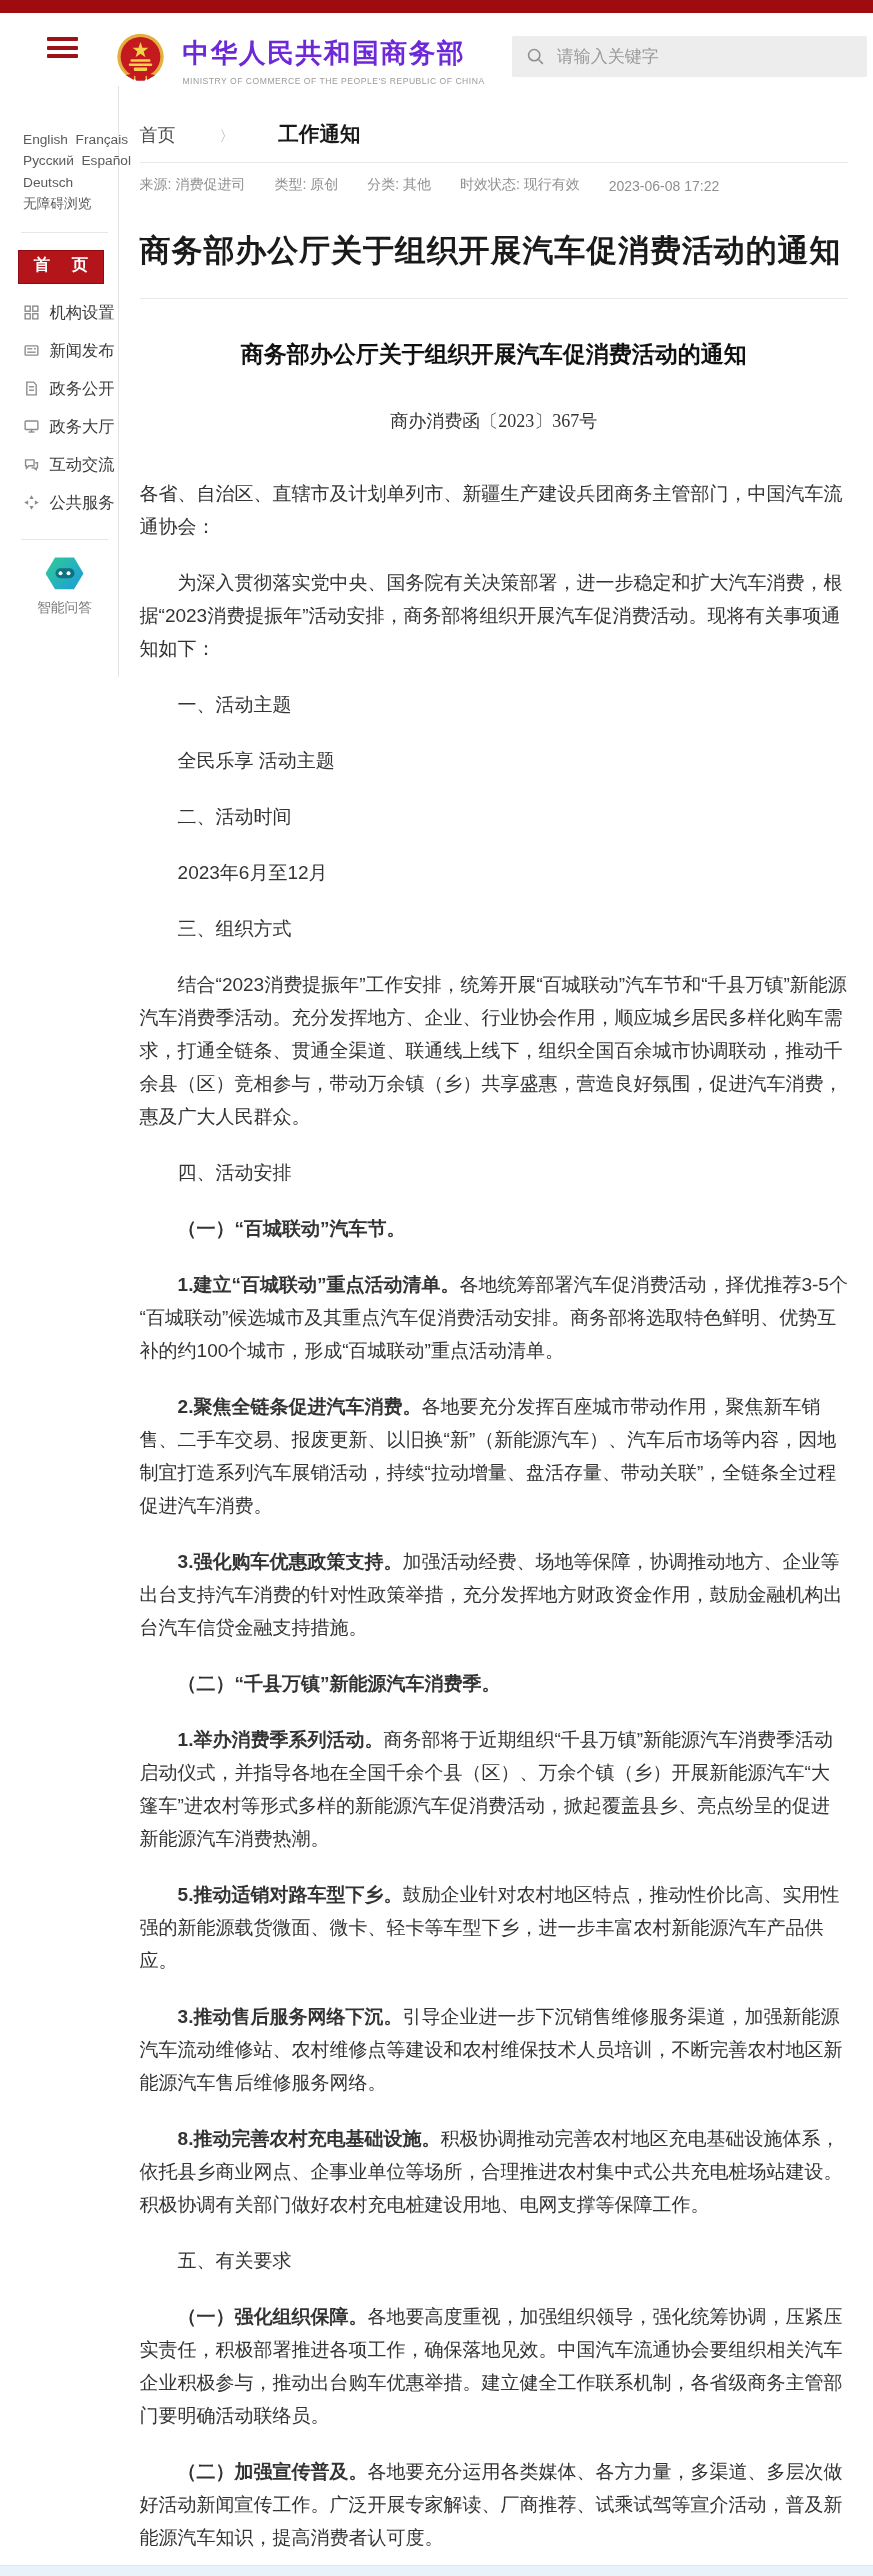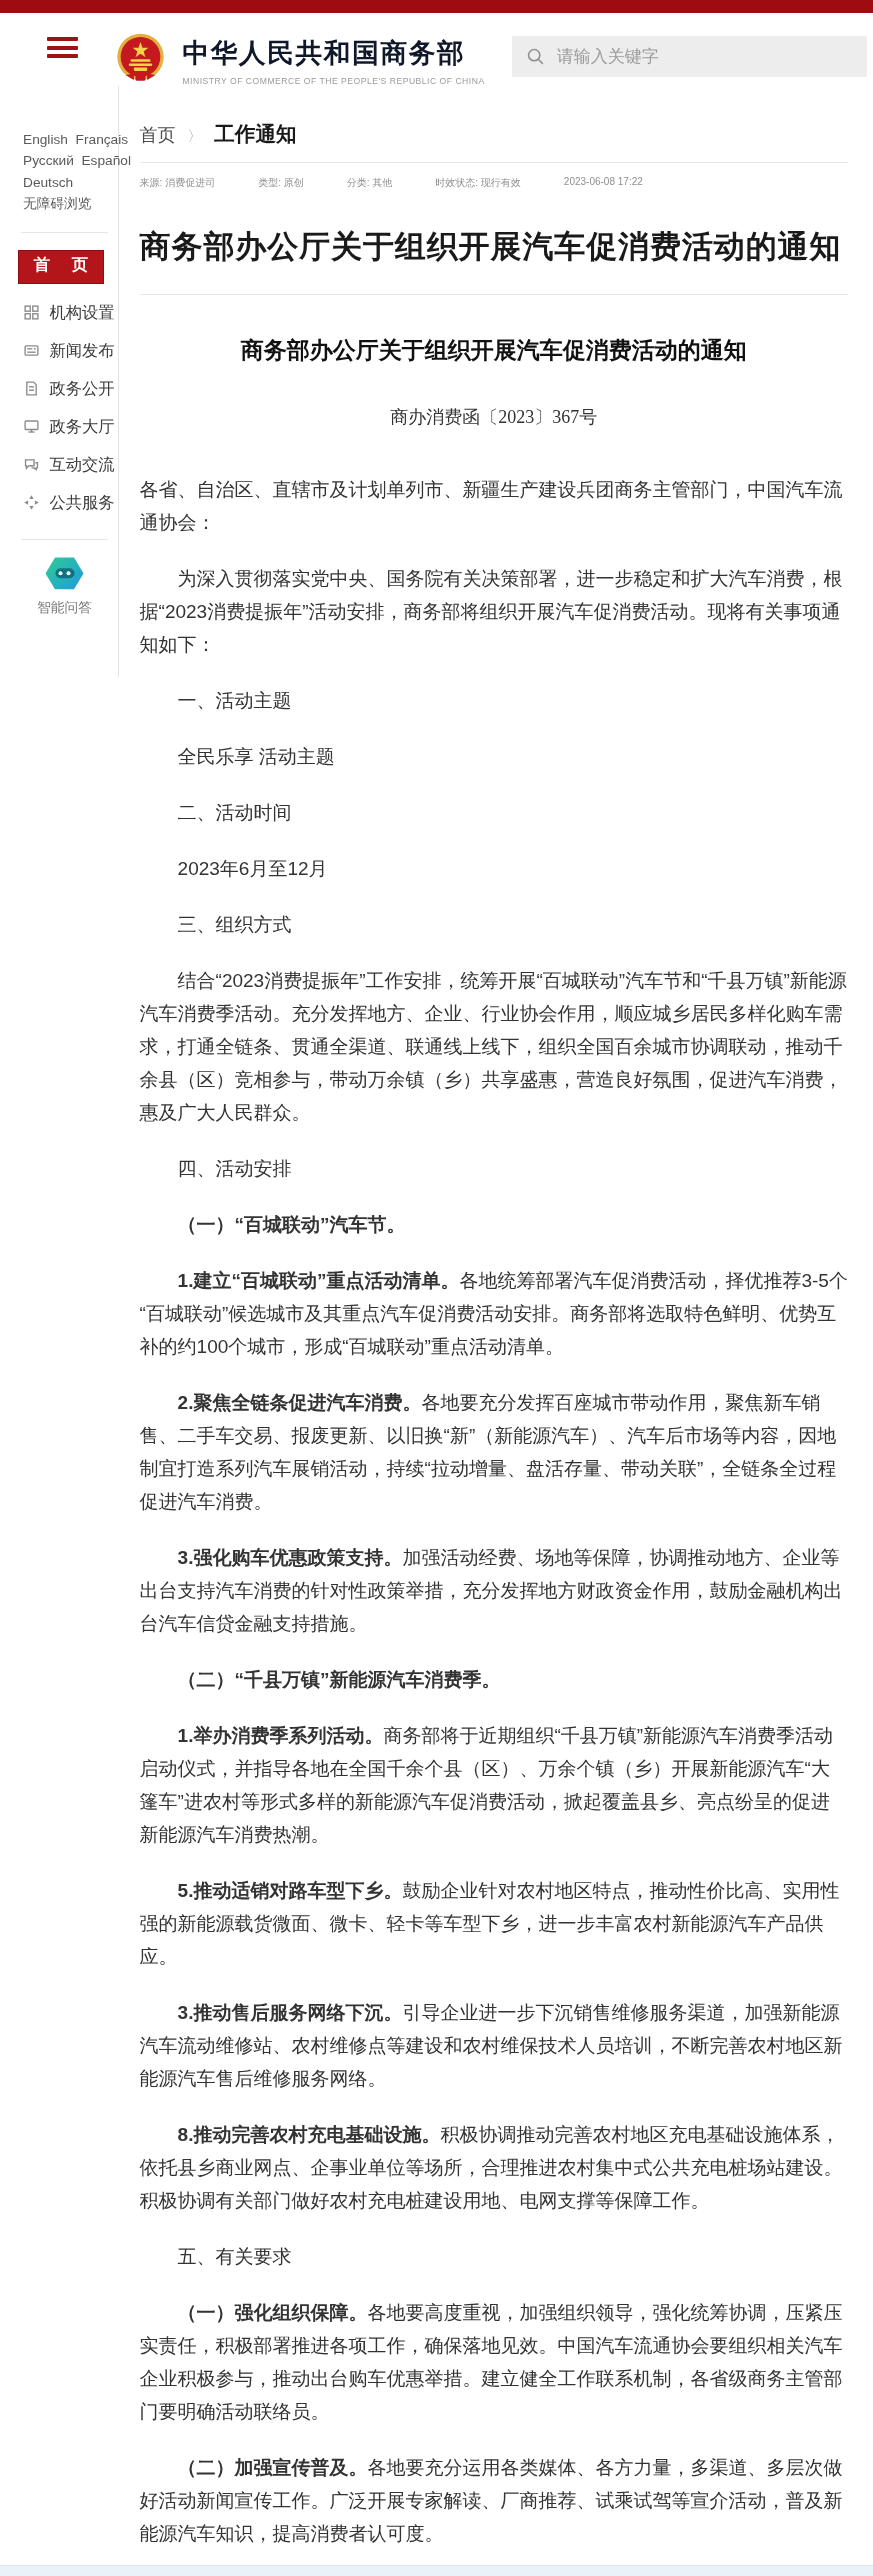--- a/index.html
+++ b/index.html
@@ -10,21 +10,21 @@
   }
   
   .topbar { height:13px; background:#9e0c10; width:100%; }
   
   .header { position:relative; height:73px; background:#ffffff; }
   .hamburger { position:absolute; left:47px; top:24px; width:31px; height:24px; cursor:pointer; }
   .hamburger i { display:block; height:4.3px; background:#9e1116; border-radius:0.9px; margin-bottom:4.3px; }
   .logo { position:absolute; left:114px; top:19px; display:flex; align-items:flex-start; }
   .emblem { width:53px; height:53px; flex:0 0 53px; }
   .site-titles { margin-left:15.4px; padding-top:3.4px; }
-  .site-title { font-size:26.6px; color:#0f172a; letter-spacing:1.7px; font-weight:600; }
+  .site-title { font-size:26.6px; color:#6d28d9; letter-spacing:1.7px; font-weight:600; }
   .site-subtitle { font-size:8.6px; color:#9a9a9a; letter-spacing:0.5px; margin-top:5.1px; }
   .search-box {
     position:absolute; left:512px; top:23px; width:355px; height:41px;
     background:#ededed; border-radius:1.7px; display:flex; align-items:center; padding:0 13.7px;
   }
   .search-box svg { flex:0 0 19px; margin-right:12px; }
   .search-box input {
     border:none; outline:none; background:transparent; font-size:17px; color:#333; width:100%;
     font-family:"Liberation Sans","DejaVu Sans",sans-serif;
   }
@@ -53,25 +53,25 @@
   }
   .robot .eyes {
     position:absolute; left:50%; top:50%; transform:translate(-50%,-50%);
     width:19px; height:9.4px; background:rgba(0,60,80,0.55); border-radius:5.1px;
     display:flex; align-items:center; justify-content:center; gap:3.4px;
   }
   .robot .eyes i { width:4.3px; height:4.3px; border-radius:50%; background:#fff; }
   .assistant-label { font-size:13.7px; color:#7a7a7a; margin-top:8.6px; }
   
   .content { flex:1; padding:0 26px 0 20.6px; }
-  .breadcrumb { padding:34px 0 13.7px 0; border-bottom:0.9px solid #e8e8e8; display:flex; align-items:baseline; }
+  .breadcrumb { padding:34px 0 13.7px 0; border-bottom:0.9px solid #e8e8e8; display:flex; align-items:baseline;gap:32px; }
   .crumb-home { font-size:18px; color:#4a4a4a; cursor:pointer; }
   .crumb-sep { font-size:14.6px; color:#a9a9a9; margin:0 12px; }
   .crumb-current { font-size:20.6px; color:#1a1a1a; font-weight:bold;text-align:center; }
-  .meta { display:flex; align-items:flex-start; gap:43px; padding:13.7px 0 0 0; font-size:10px; color:#8f8f8f; }
+  .meta { display:flex; align-items:flex-end; gap:29px; padding:13.7px 0 0 0; font-size:14px; color:#8f8f8f; }
   .meta b { font-weight:normal; color:#8f8f8f; }
   .page-title { font-size:31px; font-weight:bold; color:#1a1a1a; margin:36px 0 26px 0; letter-spacing:0.9px; }
   .title-divider { border:none; border-top:0.9px solid #e8e8e8; }
   .doc-title {
     font-family:"Liberation Serif","DejaVu Serif",serif; font-weight:600; font-size:23px;
     color:#111; text-align:center; margin-top:39px;
   }
   .doc-number {
     font-family:"Liberation Serif","DejaVu Serif",serif; font-size:18px;
     color:#333; text-align:center; margin-top:34px;

